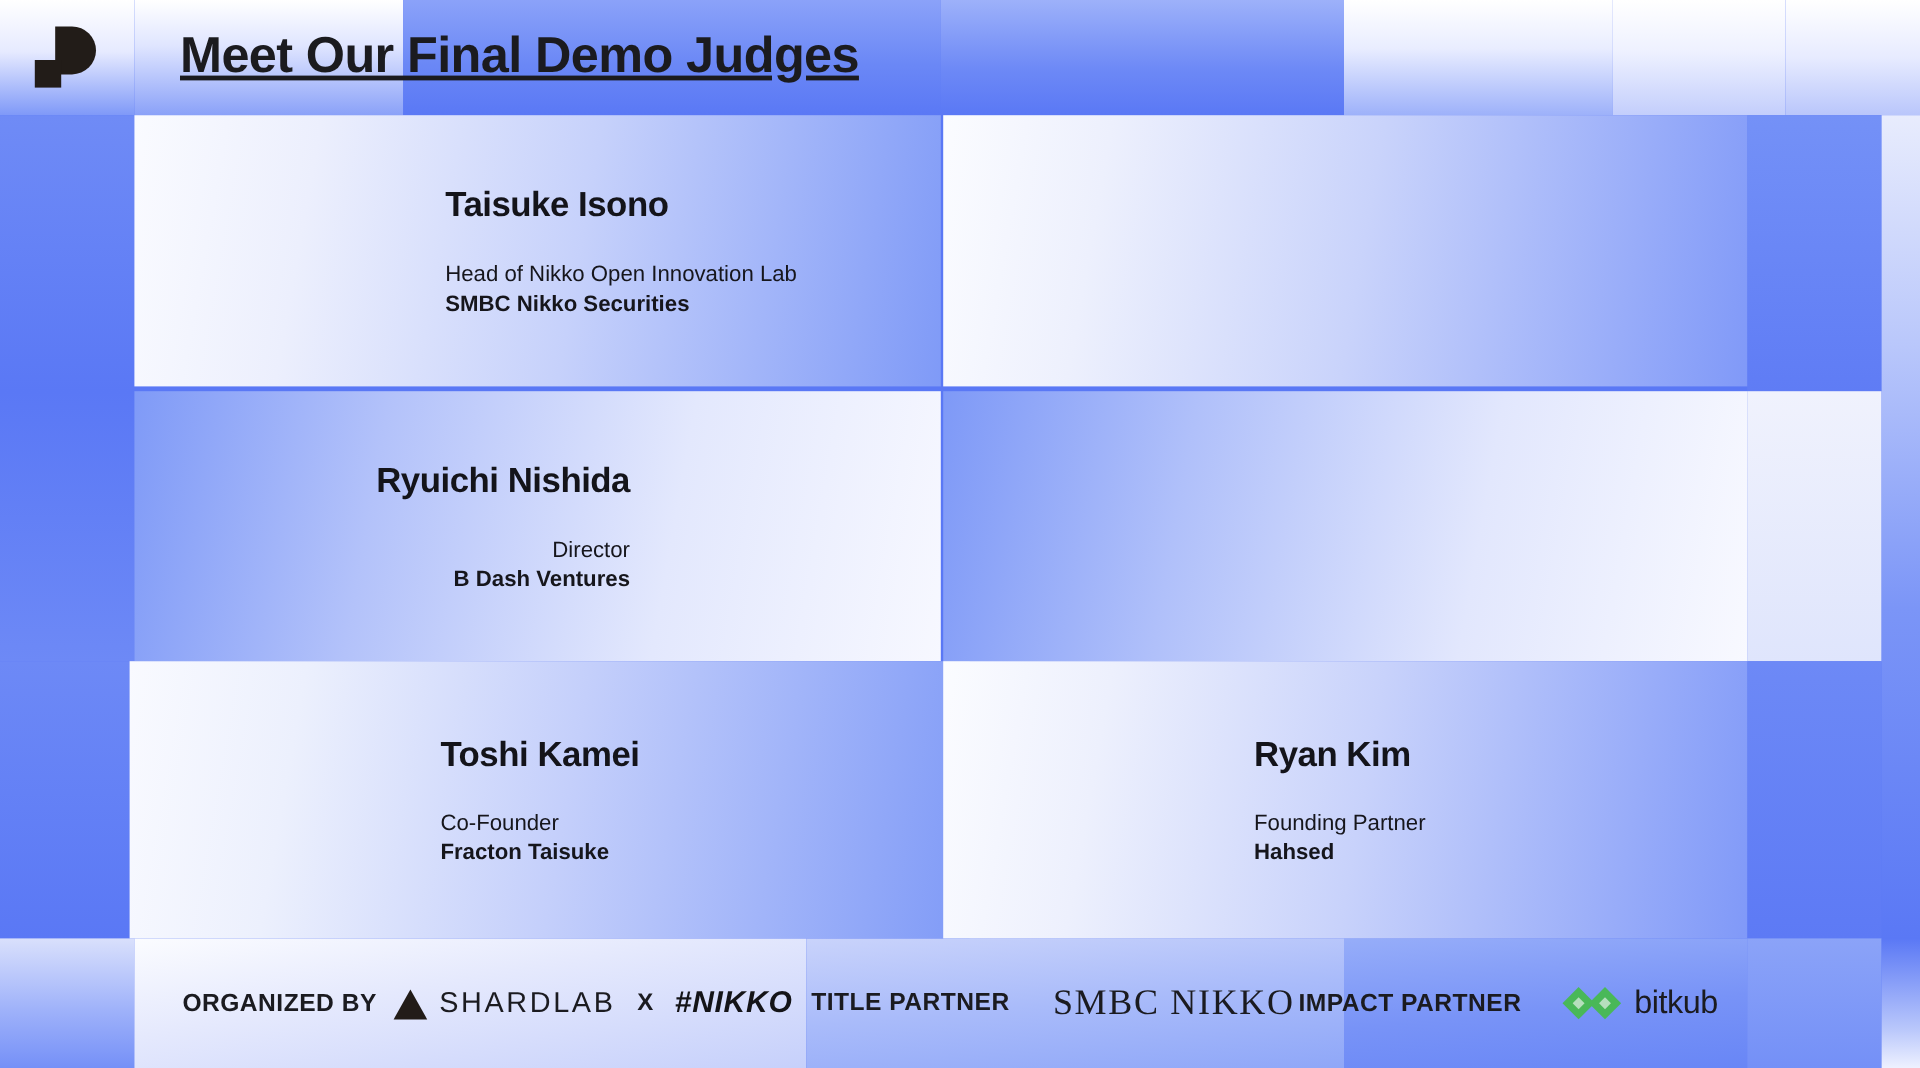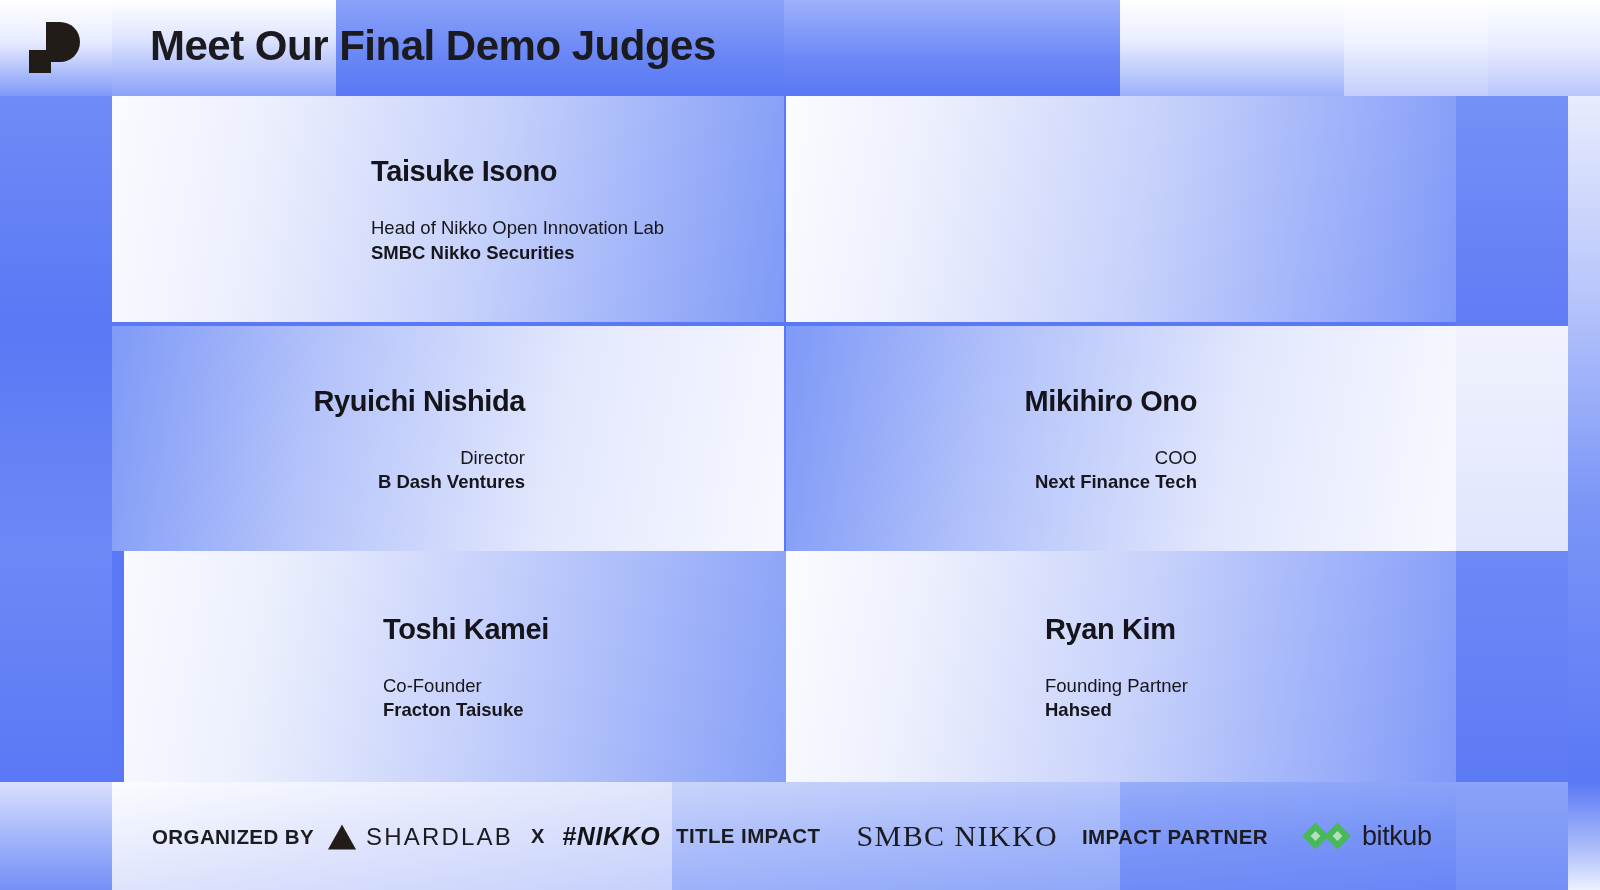--- a/index.html
+++ b/index.html
@@ -50,20 +50,21 @@
     background:#221c18;
   }
   .page-title {
     position:absolute;
     left:150px; top:22px;
     font-size:42px;
     font-weight:700;
     letter-spacing:-0.5px;
     color:#1b1b1f;
     white-space:nowrap;
+    text-decoration:underline;
   }
 
   
   .card {
     position:absolute;
     overflow:hidden;
     z-index:4;
   }
   .card-inner {
     position:absolute;
@@ -358,31 +359,24 @@
         <div class="pt pt-ear" style="left:62px;top:86px;width:13px;height:22px;background:#ebc0a0;"></div>
         <div class="pt pt-ear" style="left:157px;top:86px;width:13px;height:22px;background:#ebc0a0;"></div>
         <div class="pt" style="left:60px;top:18px;width:112px;height:46px;background:#241d18;border-radius:56px 56px 26px 26px;"></div>
         <div class="pt pt-brow" style="left:81px;top:75px;width:24px;height:5px;background:#2a201a;"></div>
         <div class="pt pt-brow" style="left:128px;top:75px;width:24px;height:5px;background:#2a201a;"></div>
         <div class="pt pt-eye" style="left:85px;top:86px;width:15px;height:8px;background:#251c16;"></div>
         <div class="pt pt-eye" style="left:131px;top:86px;width:15px;height:8px;background:#251c16;"></div>
         <div class="pt" style="left:110px;top:95px;width:9px;height:22px;background:#e5b393;border-radius:4px;"></div>
         <div class="pt pt-mouth" style="left:103px;top:128px;width:26px;height:8px;background:#bc7461;"></div>
       </div>
-      <div class="text-pane">
-        <div class="judge-name">Mikihiro Ono</div>
-        <div class="judge-meta">
-          <div class="judge-role">COO</div>
-          <div class="judge-org">Next Finance Tech</div>
-        </div>
-      </div>
-    </div>
-  </div>
-
-  <div class="card left-photo" style="left:124px;top:551px;width:700px;height:231px;
+    </div>
+  </div>
+
+  <div class="card left-photo" style="left:108px;top:551px;width:700px;height:231px;
               background:linear-gradient(100deg,#f9faff 0%,#ecf0fd 20%,#c4cffb 52%,#7f9af7 100%);">
     <div class="card-inner">
       <div class="photo-pane">
         <div class="photo-bg" style="background:linear-gradient(95deg,#fdfdff 0%,#eaedfd 40%,#9cb0f9 78%,#6583f6 100%);"></div>
         <div class="pt pt-body" style="left:14px;top:176px;width:198px;height:72px;background:#dfe3e6;"></div>
         <div class="pt" style="left:84px;top:176px;width:58px;height:40px;background:#cdd3d8;border-radius:0 0 30px 30px;"></div>
         <div class="pt pt-neck" style="left:94px;top:150px;width:42px;height:34px;background:#e3b795;"></div>
         <div class="pt pt-hair" style="left:52px;top:10px;width:124px;height:110px;background:#191512;"></div>
         <div class="pt" style="left:62px;top:4px;width:26px;height:34px;background:#191512;border-radius:50% 50% 0 0;transform:rotate(-22deg);"></div>
         <div class="pt" style="left:142px;top:4px;width:26px;height:34px;background:#191512;border-radius:50% 50% 0 0;transform:rotate(22deg);"></div>
@@ -446,21 +440,21 @@
           <span class="tri-mark"></span>
           <span class="shardlab-text">SHARDLAB</span>
         </span>
         <span class="x-sep">X</span>
         <span class="hashed-wrap">
           <span class="hashed-text">#NIKKO</span>
         </span>
       </div>
 
       <div class="fgroup" style="left:676px;">
-        <span class="flabel">TITLE IMPACT</span>
+        <span class="flabel">TITLE PARTNER</span>
         <span class="smbc-wrap" style="margin-left:22px;">
           <span class="smbc-text">SMBC NIKKO</span>
         </span>
       </div>
 
       <div class="fgroup" style="left:1082px;">
         <span class="flabel">IMPACT PARTNER</span>
         <span class="bitkub-wrap" style="margin-left:24px;">
           <span class="bitkub-mark">
             <span class="bk-d one"></span>

